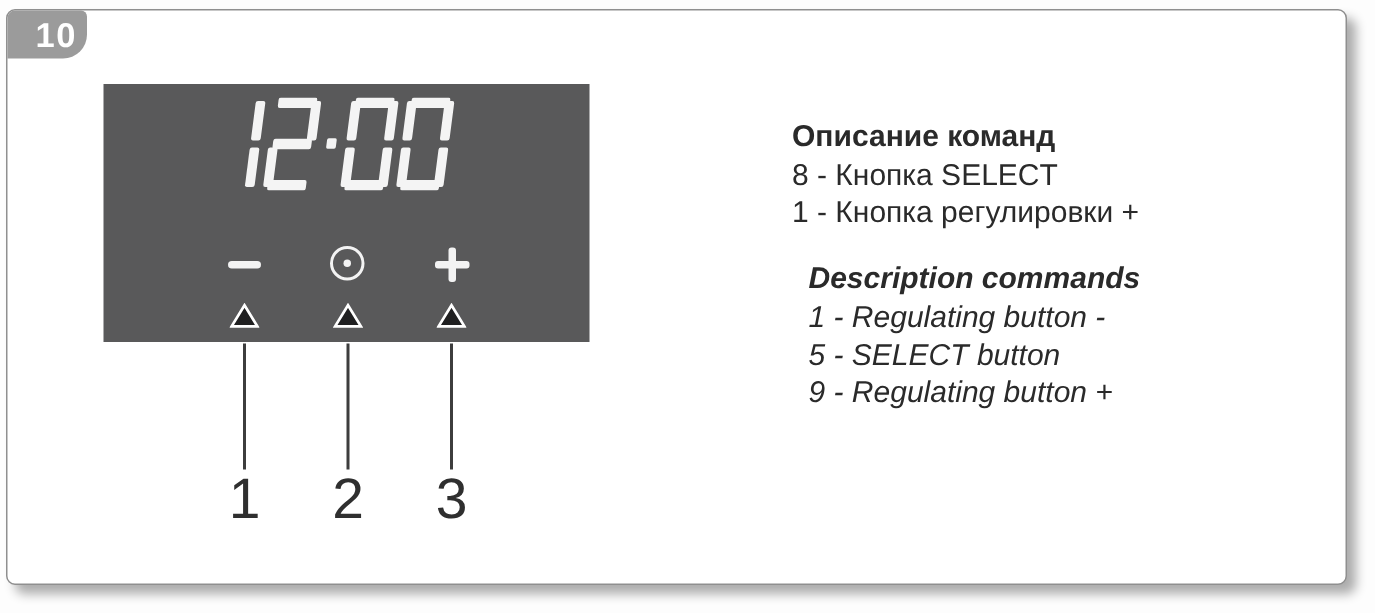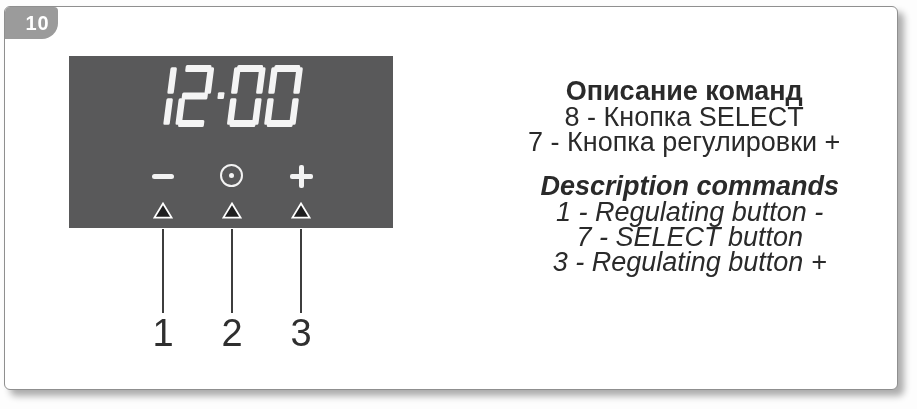--- a/index.html
+++ b/index.html
@@ -9,21 +9,21 @@
   }
   .card{
     position:absolute;left:4px;top:6px;width:892px;height:382px;
     background:#ffffff;border:1px solid #8f8f8f;border-radius:6px;
     box-shadow:6px 6px 7px rgba(0,0,0,0.32);
   }
   .tab{
     position:absolute;left:0;top:0;width:53px;height:32px;background:#9b9b9b;
     border-radius:5px 4px 16px 0;display:flex;align-items:center;justify-content:center;
   }
-  .tab span{color:#ffffff;font-weight:bold;font-size:20px;letter-spacing:1px;margin-left:12px;}
+  .tab span{color:#ffffff;font-weight:bold;font-size:23px;letter-spacing:1px;margin-left:12px;}
   .panel{
     position:absolute;left:64px;top:49px;width:324px;height:172px;background:#59595a;
   }
   .clock{position:absolute;left:69px;top:9px;width:166px;height:62px;}
   .clock svg{display:block;}
   .sym-minus{
     position:absolute;left:83px;top:118px;width:22px;height:5px;
     background:#f3f3f3;border-radius:2.5px;
   }
   .sym-select{
@@ -38,21 +38,21 @@
   .sym-plus .pv{position:absolute;left:9px;top:0;width:5px;height:23px;background:#f3f3f3;border-radius:2px;}
   .tri{position:absolute;top:146px;width:20px;height:17px;}
   .tri1{left:84px;} .tri2{left:153px;} .tri3{left:222px;}
   .callout-line{position:absolute;width:2px;height:84px;background:#3d3d3d;top:222px;}
   .line1{left:157px;} .line2{left:226px;} .line3{left:295px;}
   .callout-num{
     position:absolute;top:306px;width:44px;text-align:center;
     font-size:38px;color:#2f2f2f;line-height:40px;
   }
   .num1{left:136px;} .num2{left:205px;} .num3{left:274px;}
-  .desc{position:absolute;left:523px;top:72px;font-size:27px;line-height:25px;text-align:center;}
+  .desc{position:absolute;left:523px;top:72px;font-size:20px;line-height:25px;}
   .desc .title{font-weight:bold;margin-bottom:1px;}
   .desc .block-en{margin-top:19px;font-style:italic;margin-left:11px;}
 </style>
 </head>
 <body>
 
 <div class="stage">
   <div class="card">
 
     <div class="tab">
@@ -112,24 +112,24 @@
     <div class="callout-line line3"></div>
 
     <div class="callout-num num1">1</div>
     <div class="callout-num num2">2</div>
     <div class="callout-num num3">3</div>
 
     <div class="desc">
       <div class="block-ru">
         <div class="title">Описание команд</div>
         <div class="item">8 - Кнопка SELECT</div>
-        <div class="item">7 - Кнопка регулировки +</div>
+        <div class="item">1 - Кнопка регулировки +</div>
       </div>
       <div class="block-en">
         <div class="title">Description commands</div>
         <div class="item">1 - Regulating button -</div>
-        <div class="item">7 - SELECT button</div>
-        <div class="item">3 - Regulating button +</div>
+        <div class="item">5 - SELECT button</div>
+        <div class="item">9 - Regulating button +</div>
       </div>
     </div>
 
   </div>
 </div>
 
 </body></html>

